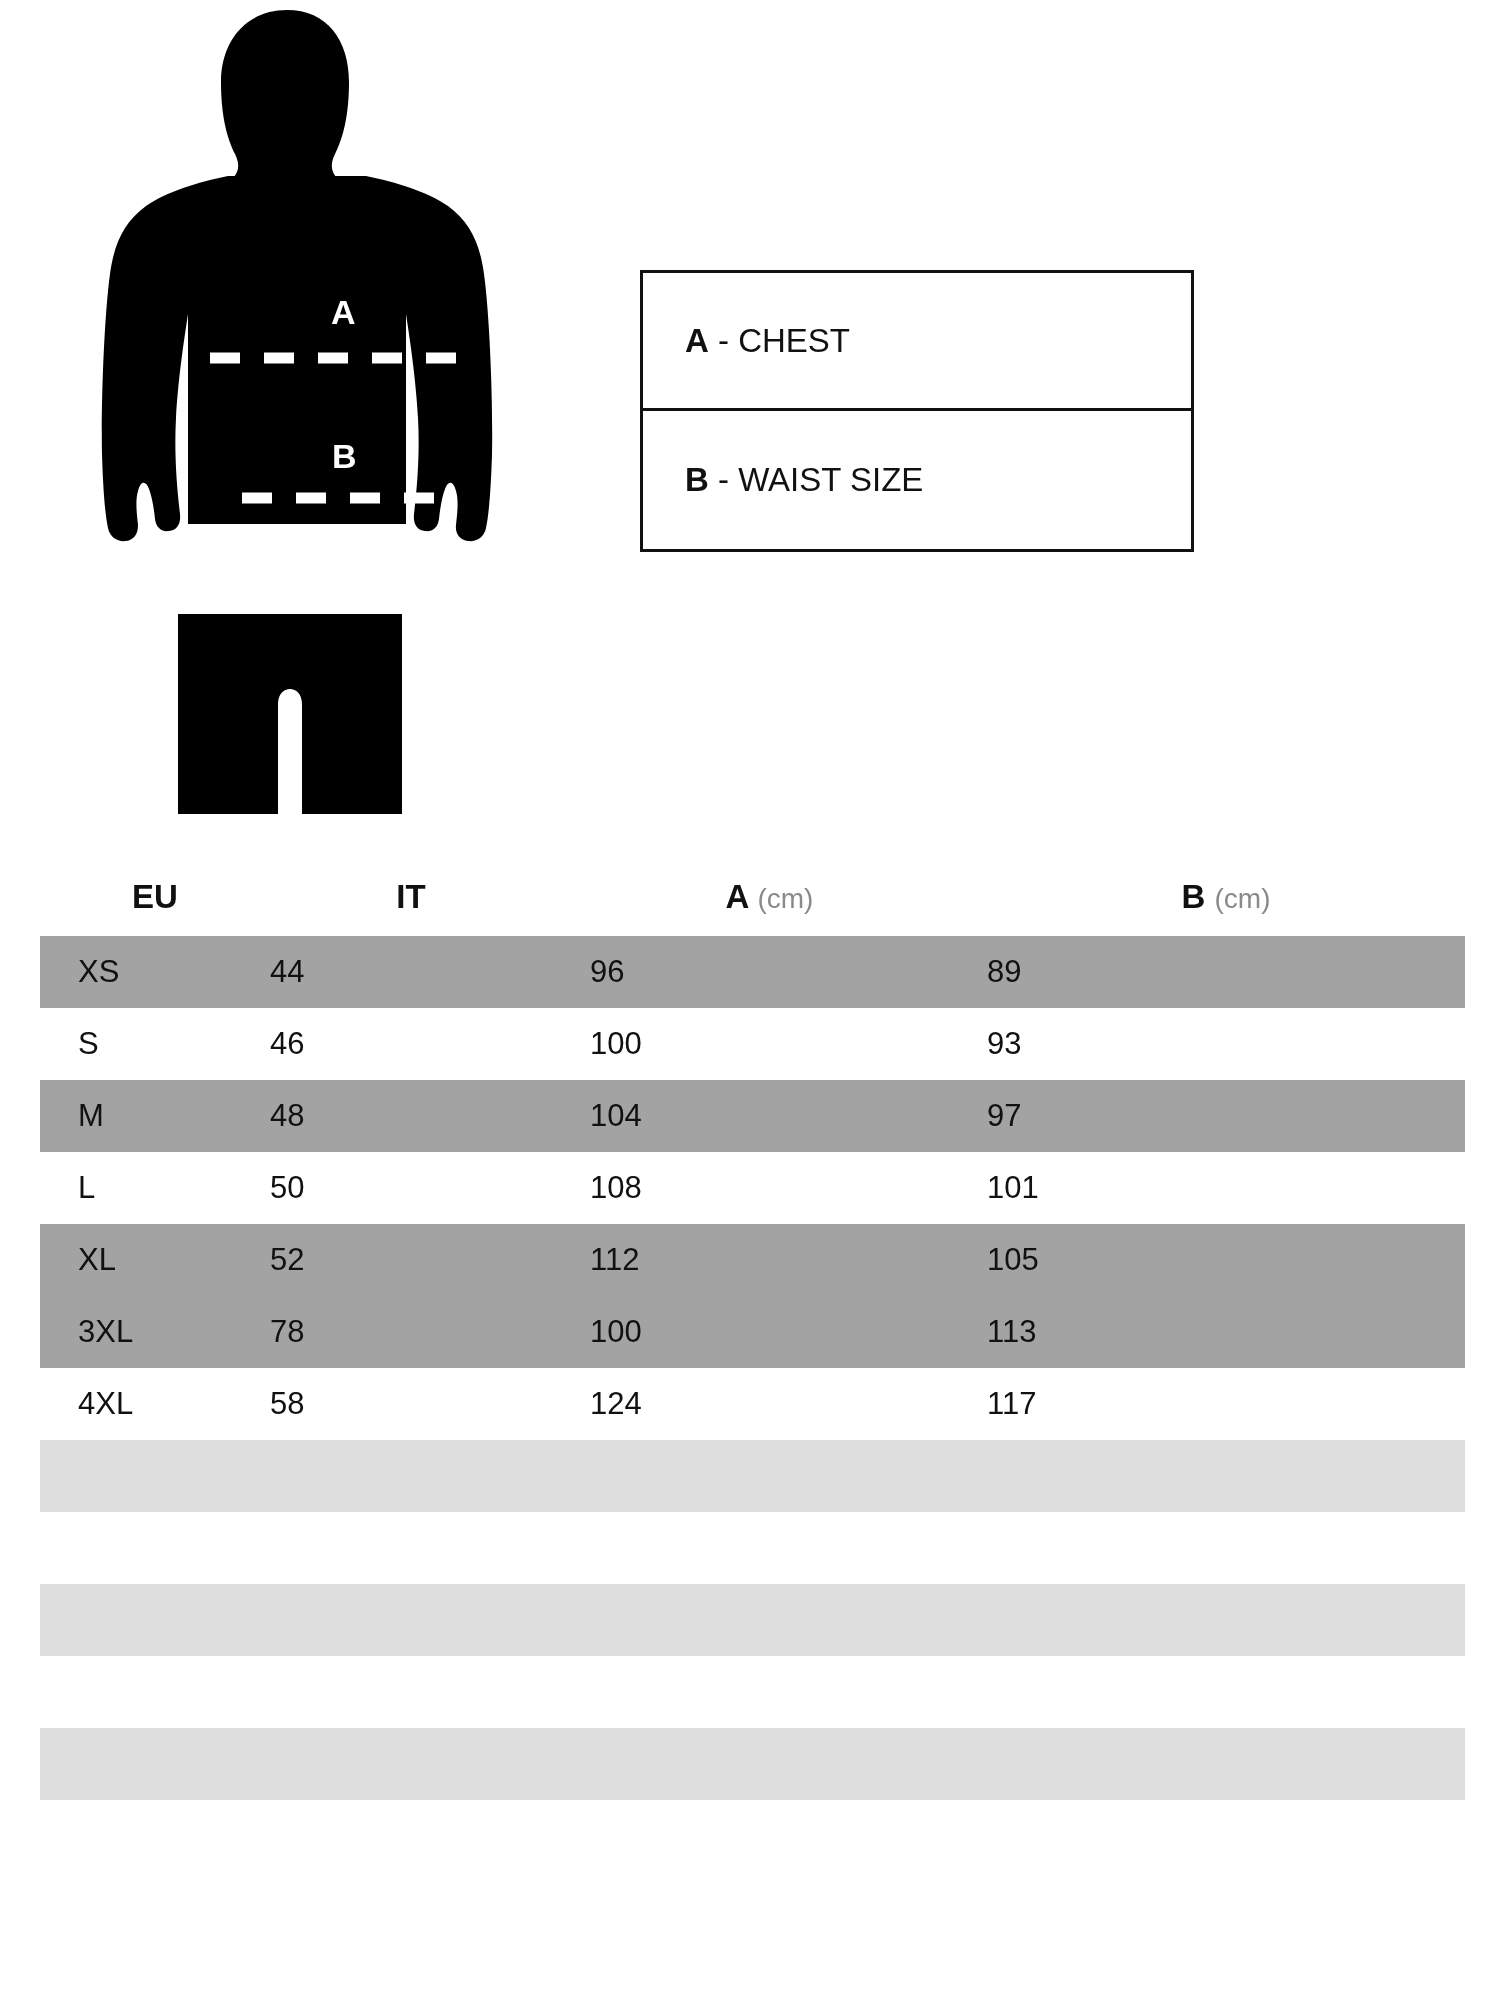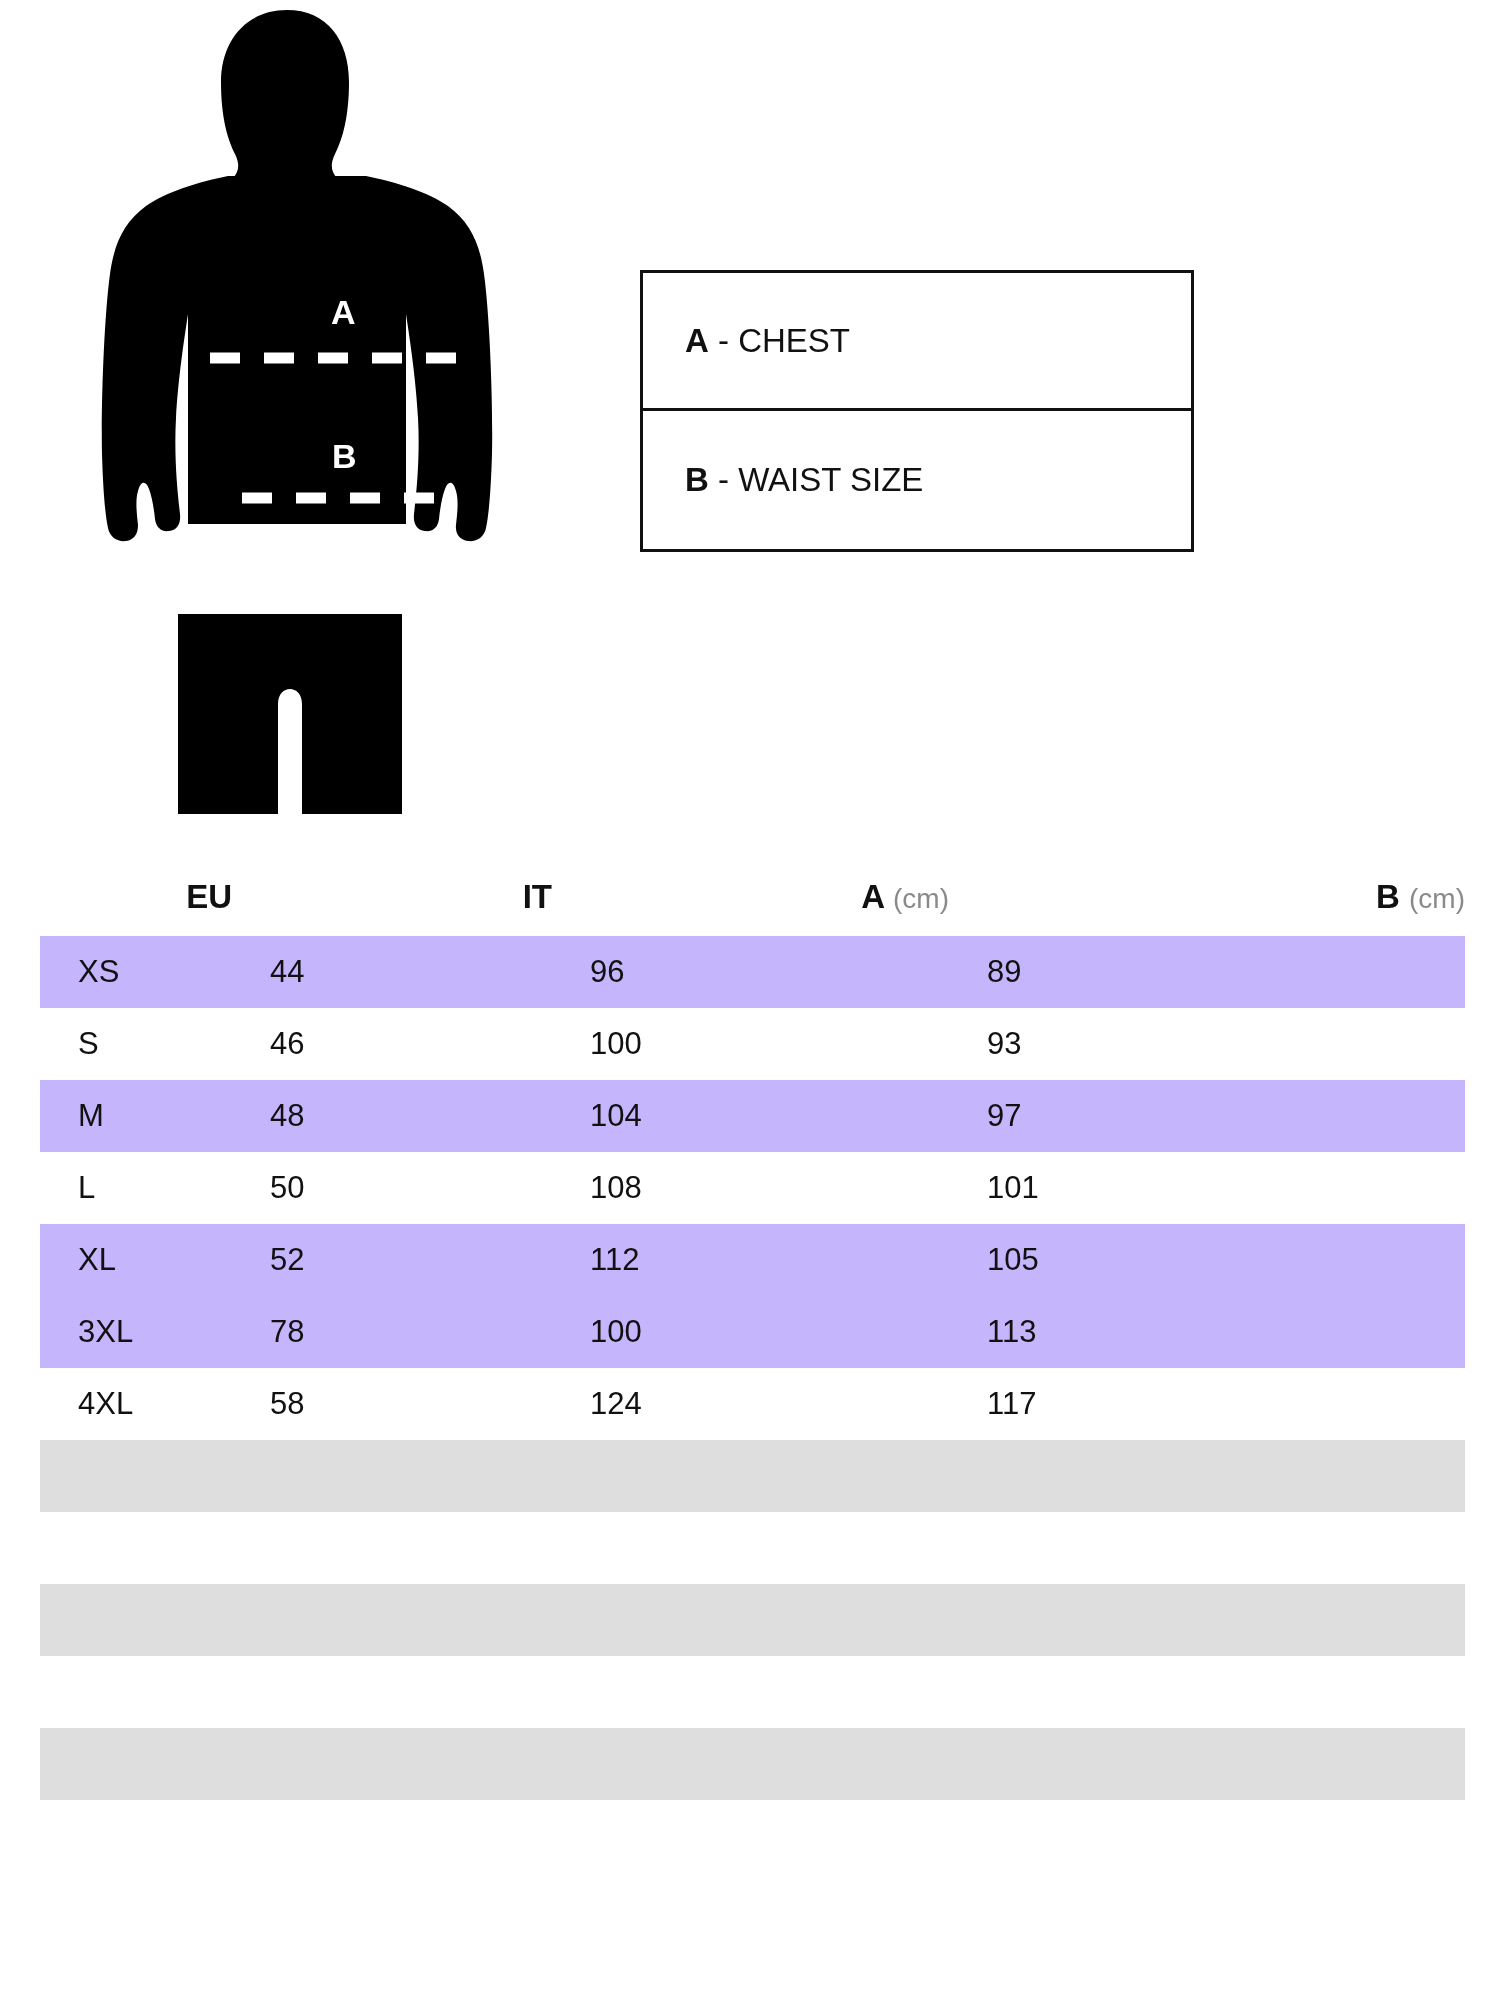--- a/index.html
+++ b/index.html
@@ -85,21 +85,21 @@
     width: 1425px;
     border-collapse: collapse;
     table-layout: fixed;
   }
   #size-table col.c0 { width: 192px; }
   #size-table col.c1 { width: 320px; }
   #size-table col.c2 { width: 397px; }
   #size-table col.c3 { width: 516px; }
 
   #size-table th {
-    text-align: right;
+    text-align: center;
     font-size: 33px;
     font-weight: bold;
     color: #111111;
     padding: 6px 0 20px 38px;
     white-space: nowrap;
   }
   #size-table th .unit {
     font-weight: normal;
     color: #8a8a8a;
     font-size: 28px;
@@ -108,21 +108,21 @@
   #size-table td {
     text-align: left;
     font-size: 31px;
     color: #111111;
     padding: 18px 0 18px 38px;
     height: 34px;
     white-space: nowrap;
   }
   #size-table tbody tr.shade td,
   #size-table tbody tr.shade {
-    background: #c4b5fd;
+    background: #a3a3a3;
   }
   #size-table tbody tr.blank {
     background: #dedede;
   }
   #size-table tbody tr.blank td {
     height: 34px;
     padding: 18px 0 18px 38px;
   }
   #size-table tbody tr.blank-white {
     background: #ffffff;

